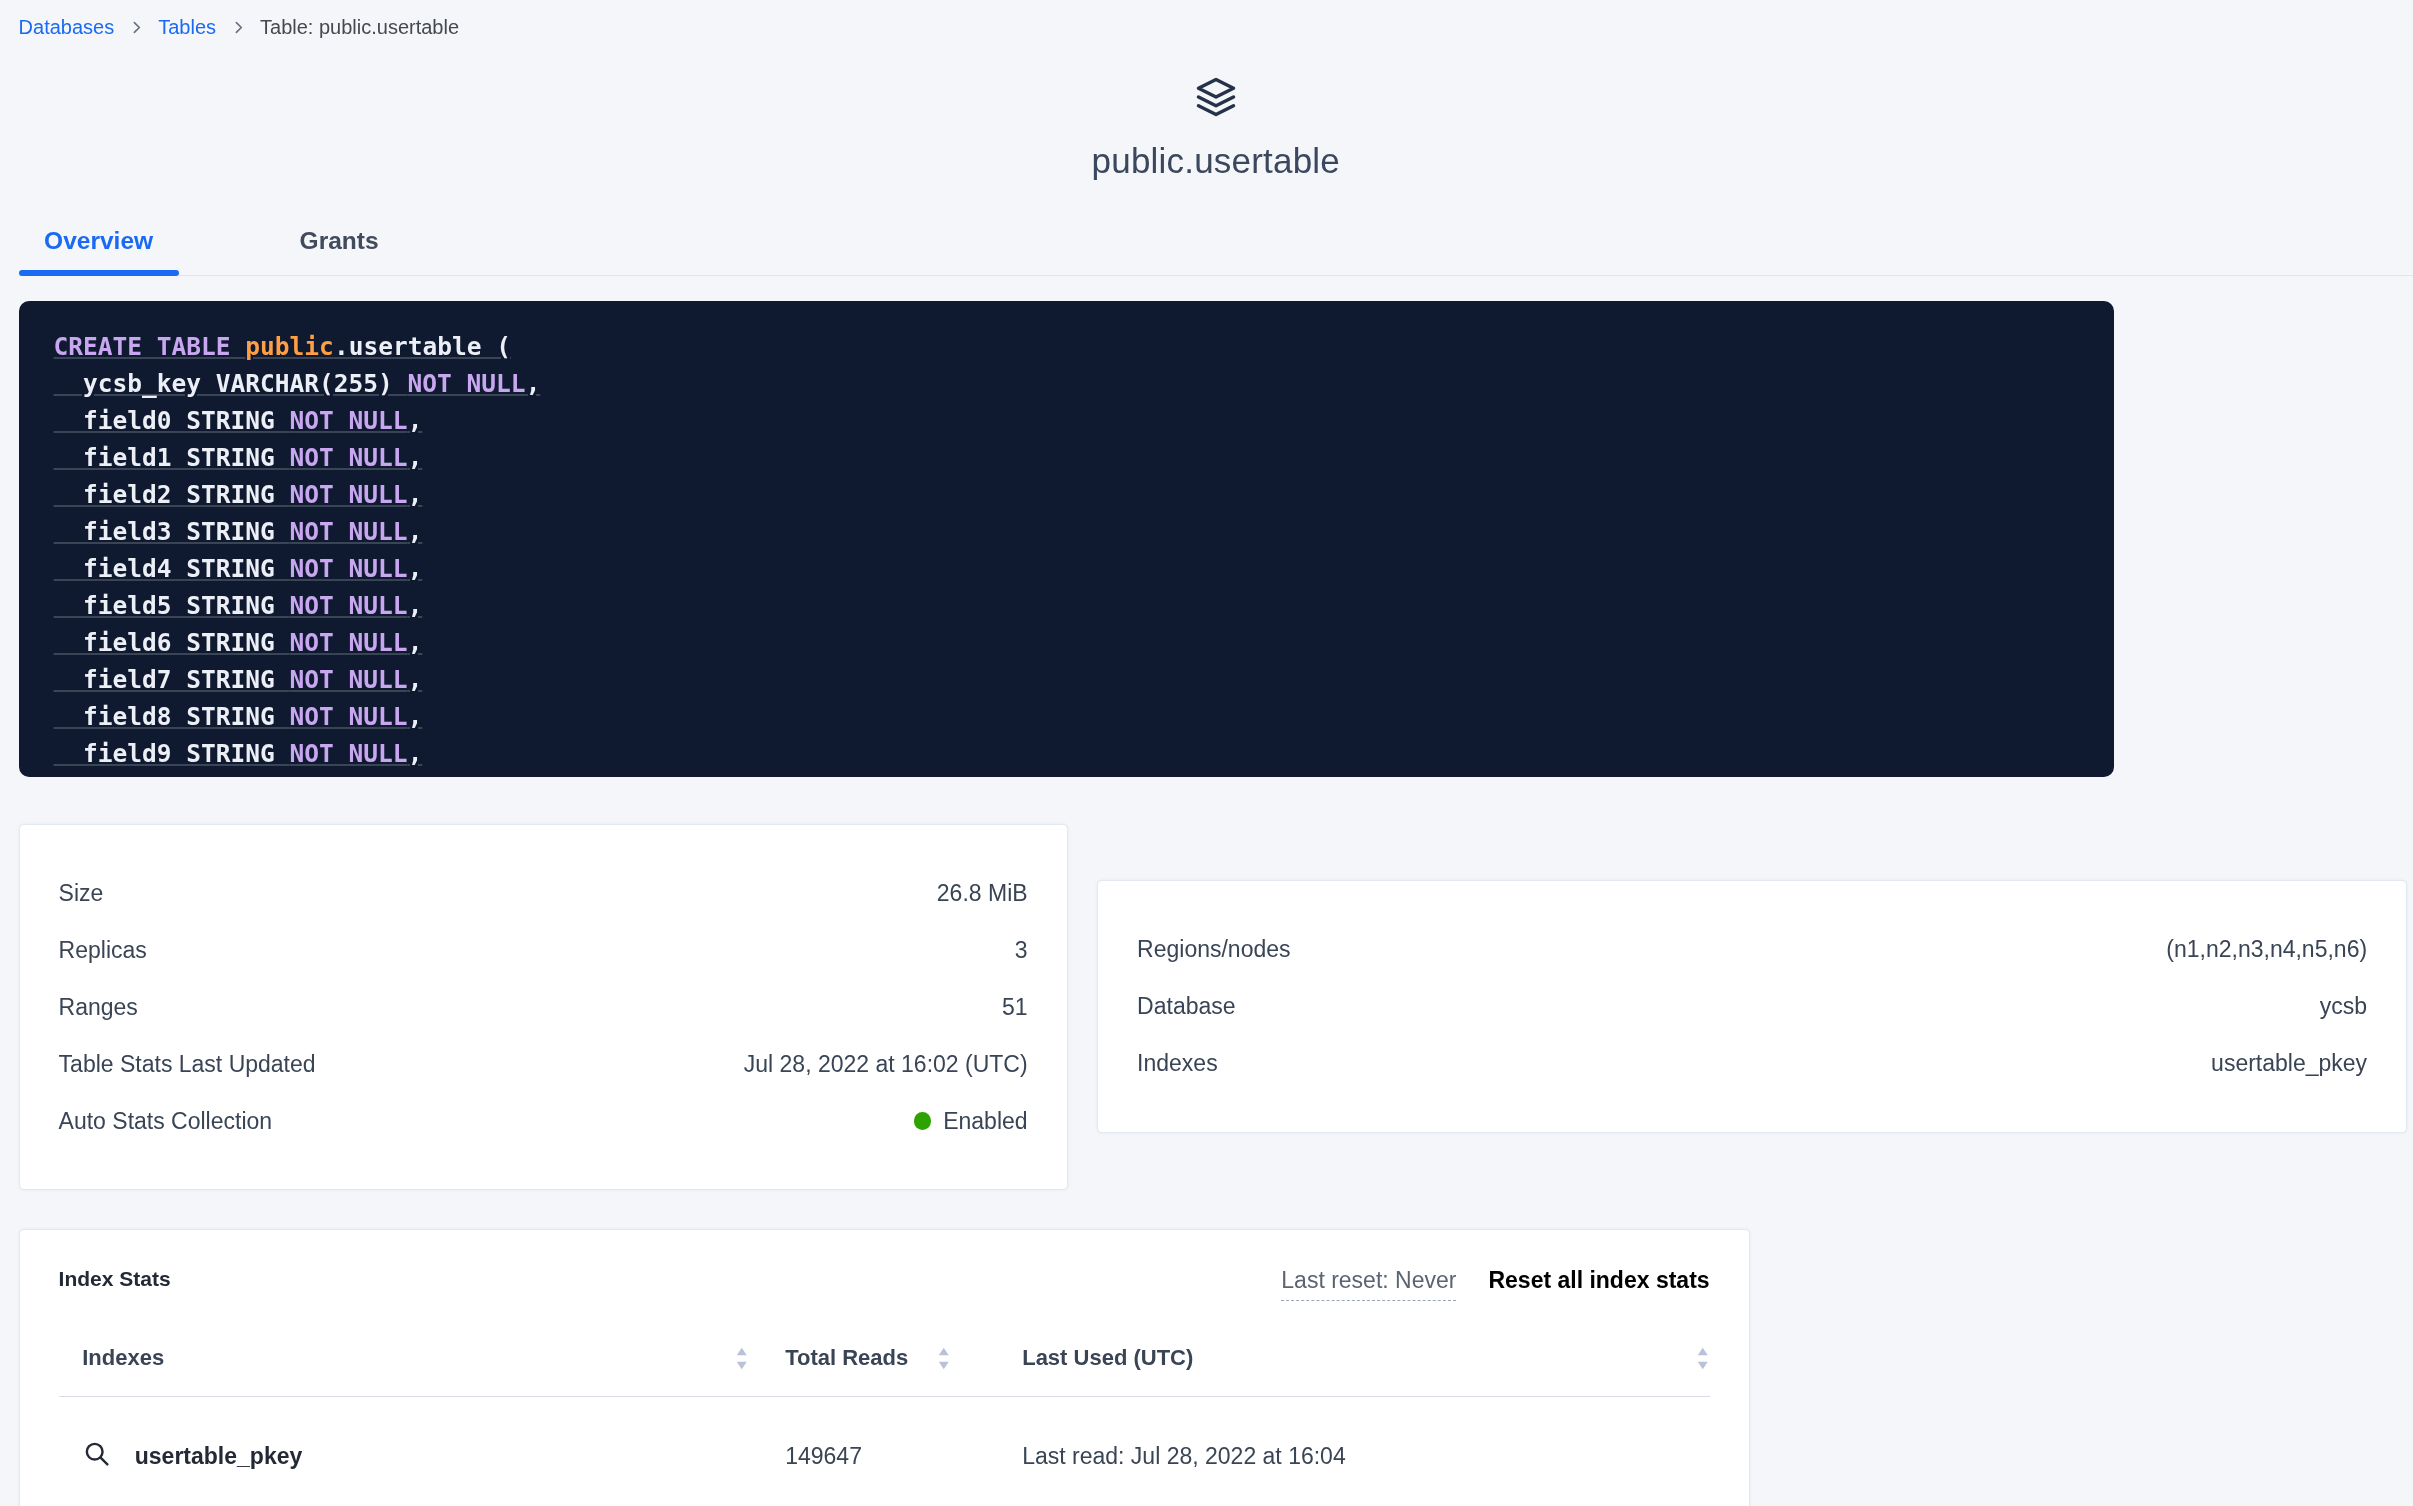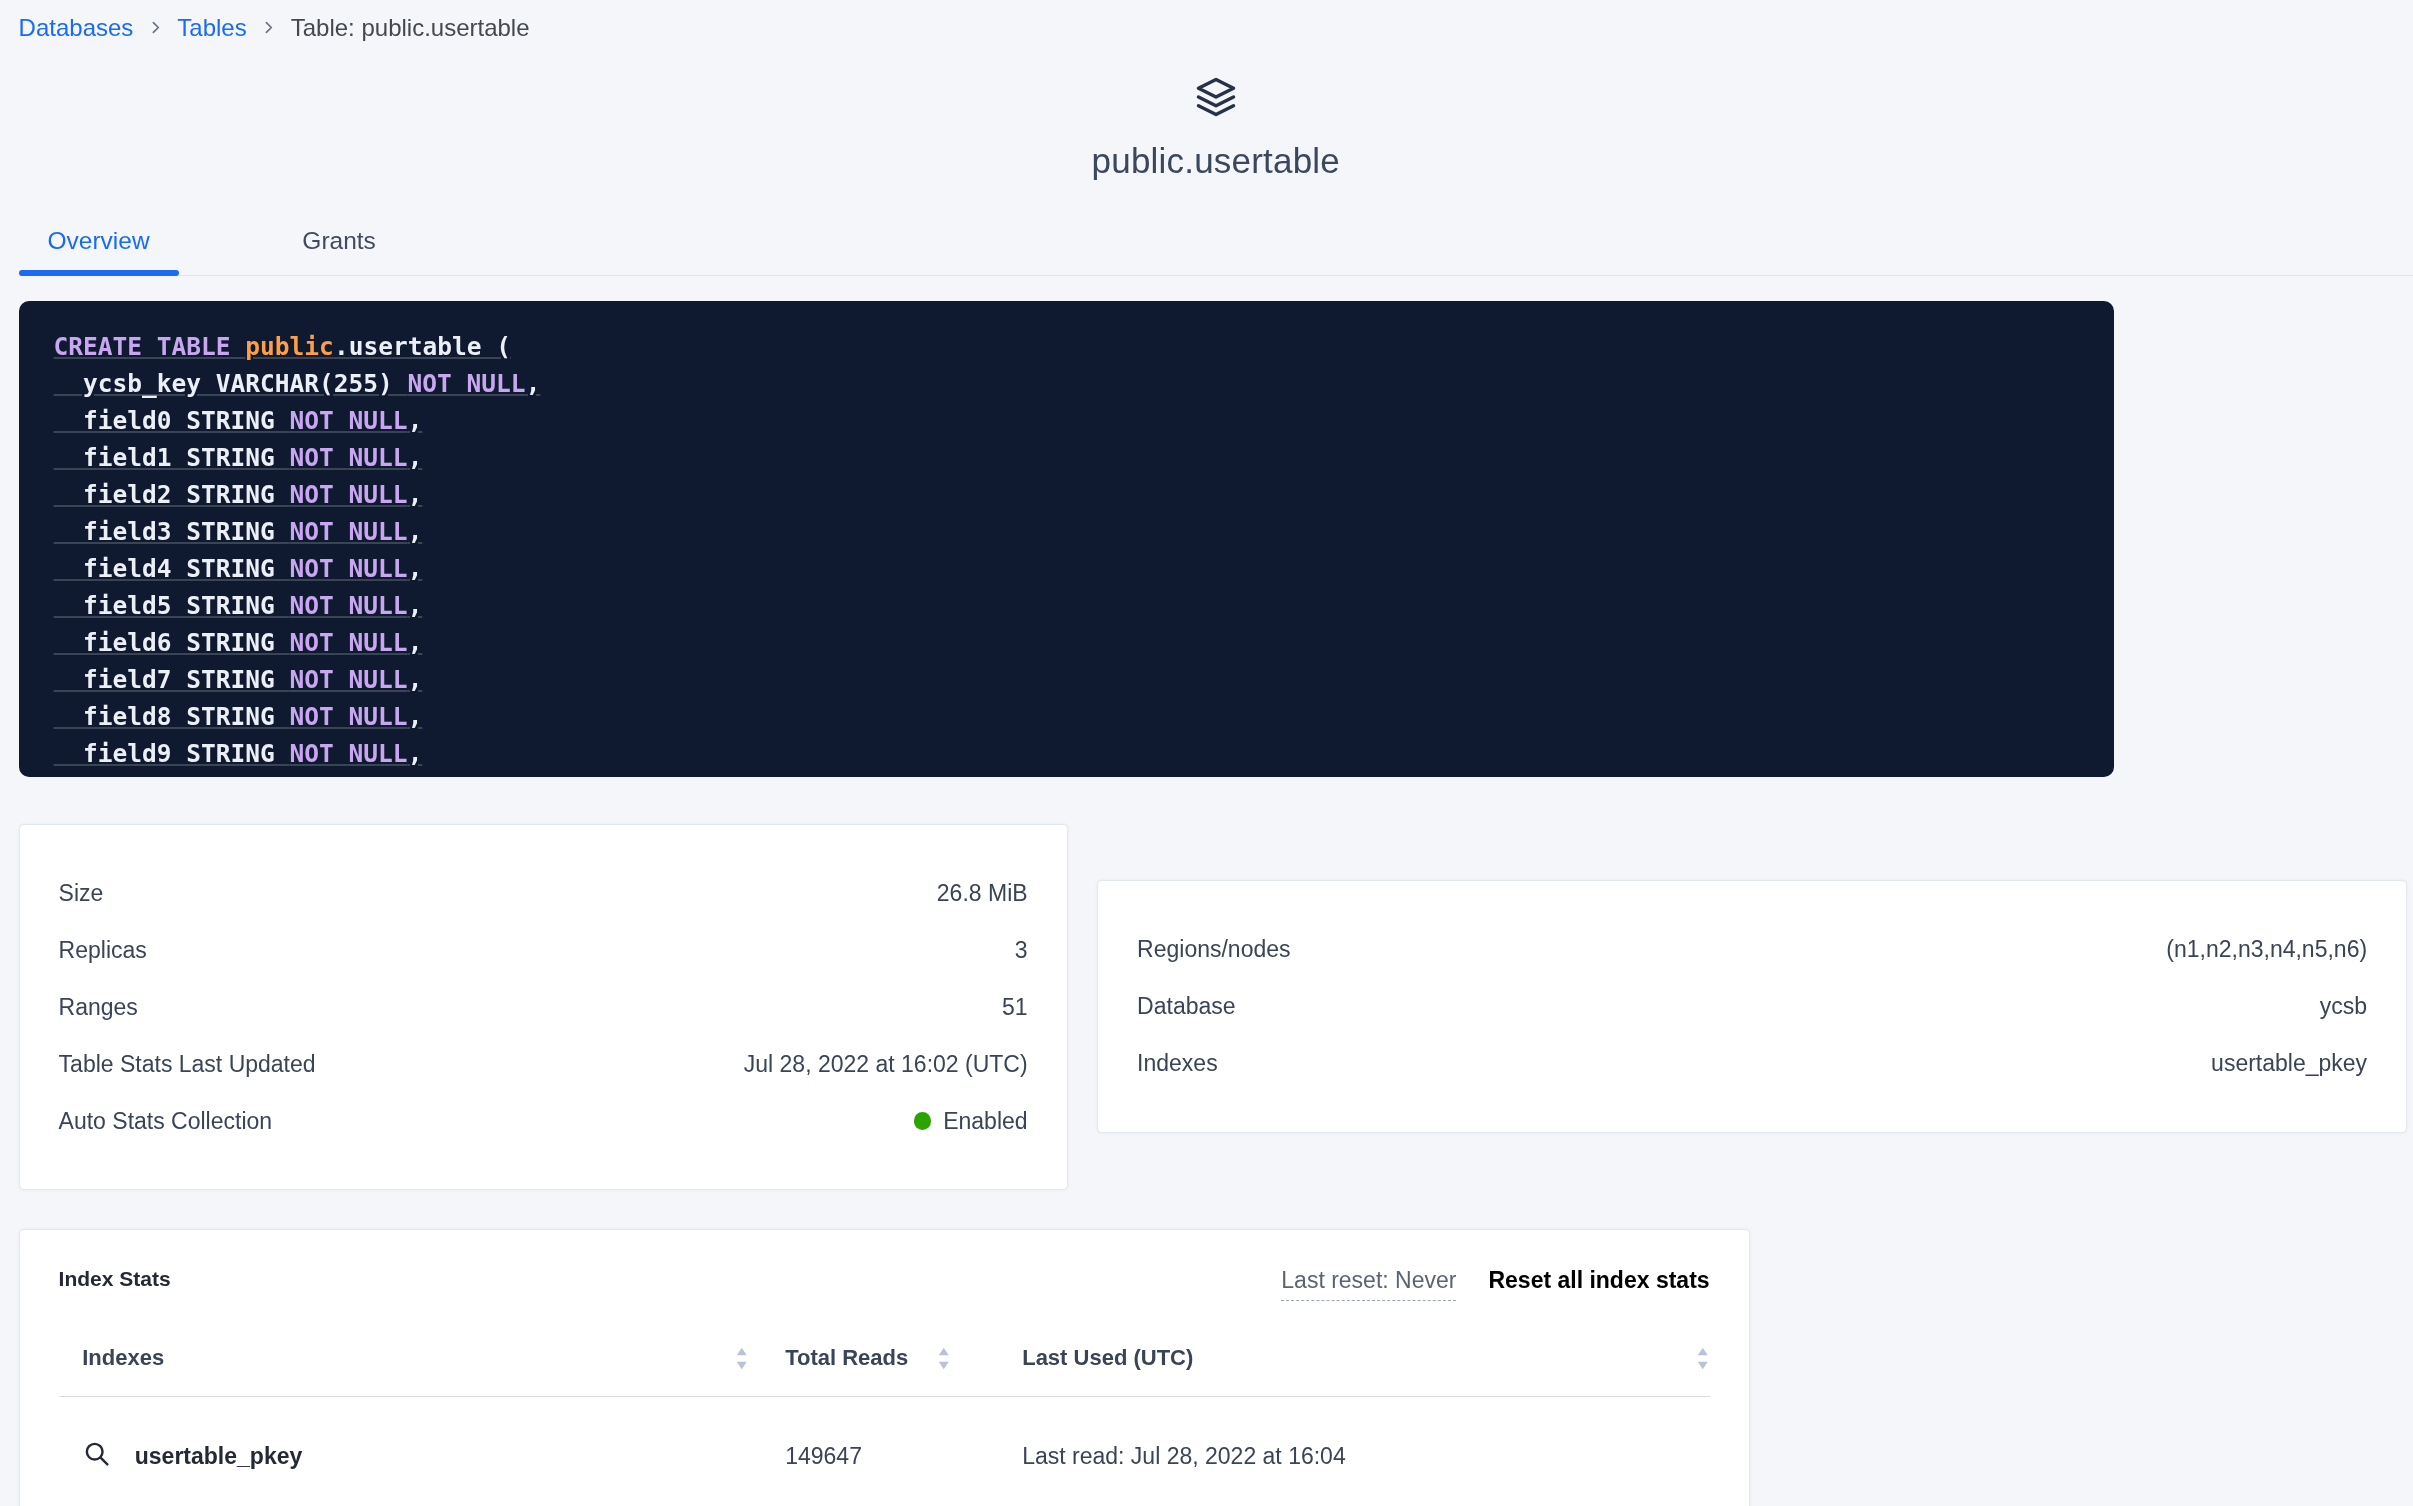--- a/index.html
+++ b/index.html
@@ -9,21 +9,21 @@
     font-family:"Liberation Sans","DejaVu Sans",sans-serif;
     color:#394455;
     overflow:hidden;
   }
   .page { width:2413px; height:1506px; }
 
   
   .breadcrumb {
     display:flex; align-items:center; gap:13.5px;
     padding:15px 0 0 18.6px;
-    font-size:24px; line-height:25px;
+    font-size:20px; line-height:25px;
   }
   .breadcrumb a { color:#1a6bf2; text-decoration:none; cursor:pointer; }
   .crumb-sep { display:flex; align-items:center; }
   .breadcrumb .current { color:#45494f; }
 
   
   .titlebar {
     display:flex; align-items:center; gap:18.6px;
     margin:35px 0 0 18.6px;
     flex-direction:column;
@@ -31,21 +31,21 @@
   .titlebar h1 { font-size:35px; font-weight:500; color:#3b475c; letter-spacing:0.2px; }
 
   
   .tabs {
     display:flex; align-items:flex-end;
     margin:46px 0 0 18.6px;
     border-bottom:1.7px solid #e0e4eb;
   }
   .tab {
     position:relative;
-    font-size:24.5px; font-weight:400; color:#414b5c;
+    font-size:24.5px; font-weight:700; color:#414b5c;
     padding:0 0 20px 0;
     text-align:center;
     cursor:pointer;
   }
   .tab.first { width:160px; }
   .tab.second { margin-left:93px; width:135px; }
   .tab.active { color:#1a6bf2; }
   .tab.active::after {
     content:""; position:absolute; left:0; right:0; bottom:-1.7px;
     height:5.9px; border-radius:3.4px; background:#1a6bf2;

